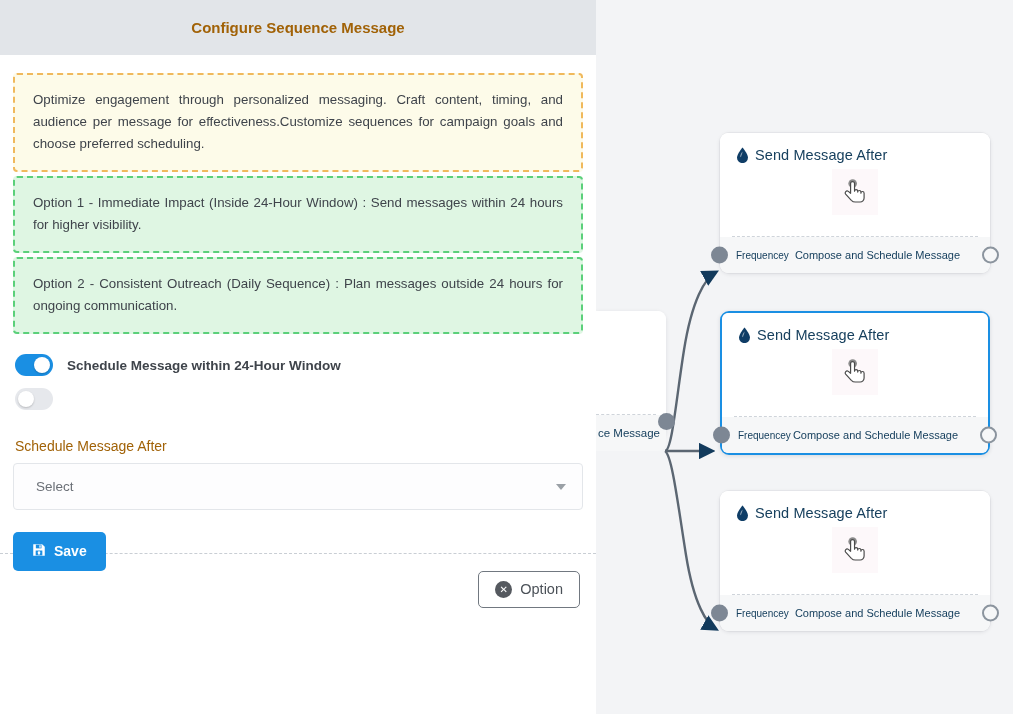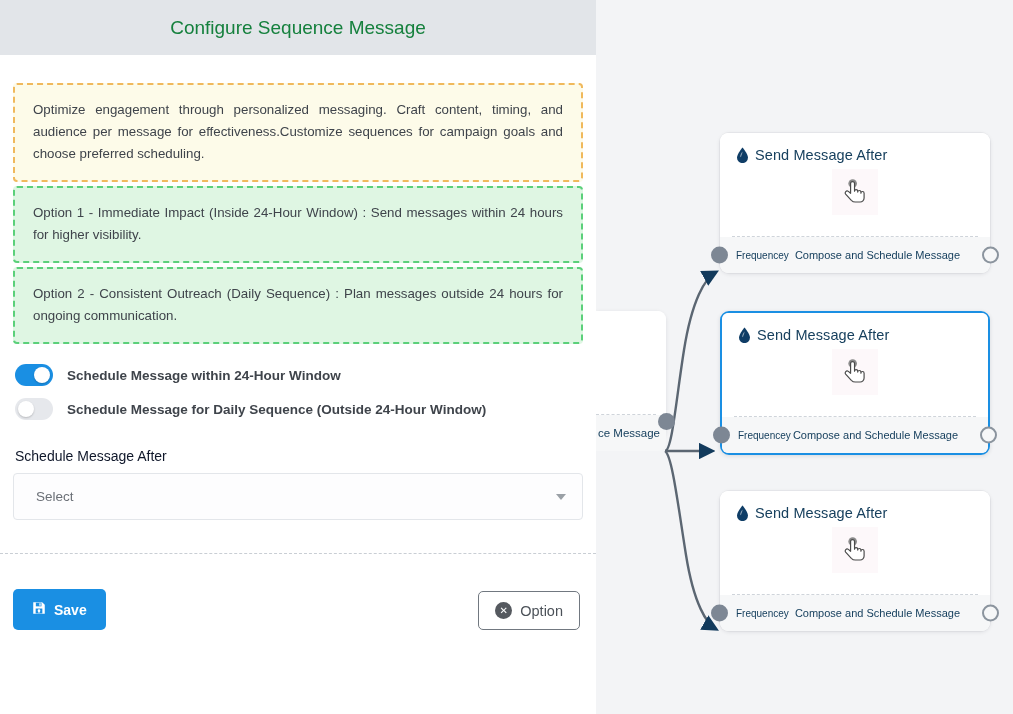--- a/index.html
+++ b/index.html
@@ -116,30 +116,30 @@
     width: 596px; height: 714px;
     background: #ffffff;
     z-index: 5;
   }
   .panel-header {
     height: 55px;
     background: #e2e5e9;
     display: flex; align-items: center; justify-content: center;
   }
   .panel-title {
-    font-size: 19px; font-weight: normal; color: #15803d;
+    font-size: 15px; font-weight: bold; color: #a16207;
   }
   .panel-body { padding: 12px 13px 0 13px; }
 
   .note {
     border: 2px dashed #f0b95c;
     background: #fdfbe9;
     border-radius: 4px;
     padding: 14px 18px 15px 18px;
-    margin-top: 16px;
+    margin-top: 6px;
     font-size: 13.3px;
     line-height: 22px;
     color: #3f444b;
     text-align: justify;
   }
   .opt {
     border: 2px dashed #5bd07a;
     background: #dff6e3;
     border-radius: 4px;
     padding: 14px 18px 15px 18px;
@@ -165,21 +165,21 @@
     position: absolute; top: 3px; width: 16px; height: 16px;
     border-radius: 50%; background: #ffffff;
     box-shadow: 0 1px 2px rgba(0,0,0,.2);
   }
   .switch.on .knob { right: 3px; }
   .switch.off .knob { left: 3px; }
   .toggle-label { font-size: 13.5px; color: #3f444b; }
 
   .field-label {
     margin-top: 28px; padding-left: 2px;
-    font-size: 14px; color: #0f172a; font-weight: normal;
+    font-size: 14px; color: #a16207; font-weight: normal;
   }
   .select {
     margin-top: 9px;
     height: 47px;
     border: 1px solid #e3e6ea;
     border-radius: 4px;
     background: #fdfdfe;
     display: flex; align-items: center;
     padding: 0 16px 0 22px;
     position: relative;
@@ -191,24 +191,25 @@
     border-left: 5px solid transparent;
     border-right: 5px solid transparent;
     border-top: 6px solid #9aa0a6;
   }
 
   .panel-divider {
     position: absolute; left: 0; right: 0; top: 553px;
     border-top: 1px dashed #c9ced4;
   }
   .panel-footer {
-    position: absolute; left: 0; right: 0; top: 554px;
+    position: absolute; left: 0; right: 0; top: 532px;
     height: 76px;
-    display: flex; align-items: flex-end;
+    display: flex; align-items: flex-start;
     padding: 0 16px 0 13px;
+    flex-direction: column;
   }
   .btn-save {
     display: flex; align-items: center; gap: 8px;
     background: #1a8fe3; color: #ffffff;
     border: none; border-radius: 5px;
     height: 41px; padding: 0 19px;
     font-size: 14px; font-weight: bold;
     font-family: "Liberation Sans", sans-serif;
     cursor: pointer;
   }
@@ -363,21 +364,20 @@
         <div class="switch on">
           <div class="knob"></div>
         </div>
         <span class="toggle-label">Schedule Message within 24-Hour Window</span>
       </div>
 
       <div class="toggle-row second">
         <div class="switch off">
           <div class="knob"></div>
         </div>
-        <span class="toggle-label">Schedule Message for Daily Sequence (Outside 24-Hour Window)</span>
       </div>
 
       <div class="field-label">Schedule Message After</div>
 
       <div class="select">
         <span class="select-value">Select</span>
         <span class="caret"></span>
       </div>
 
     </div>

